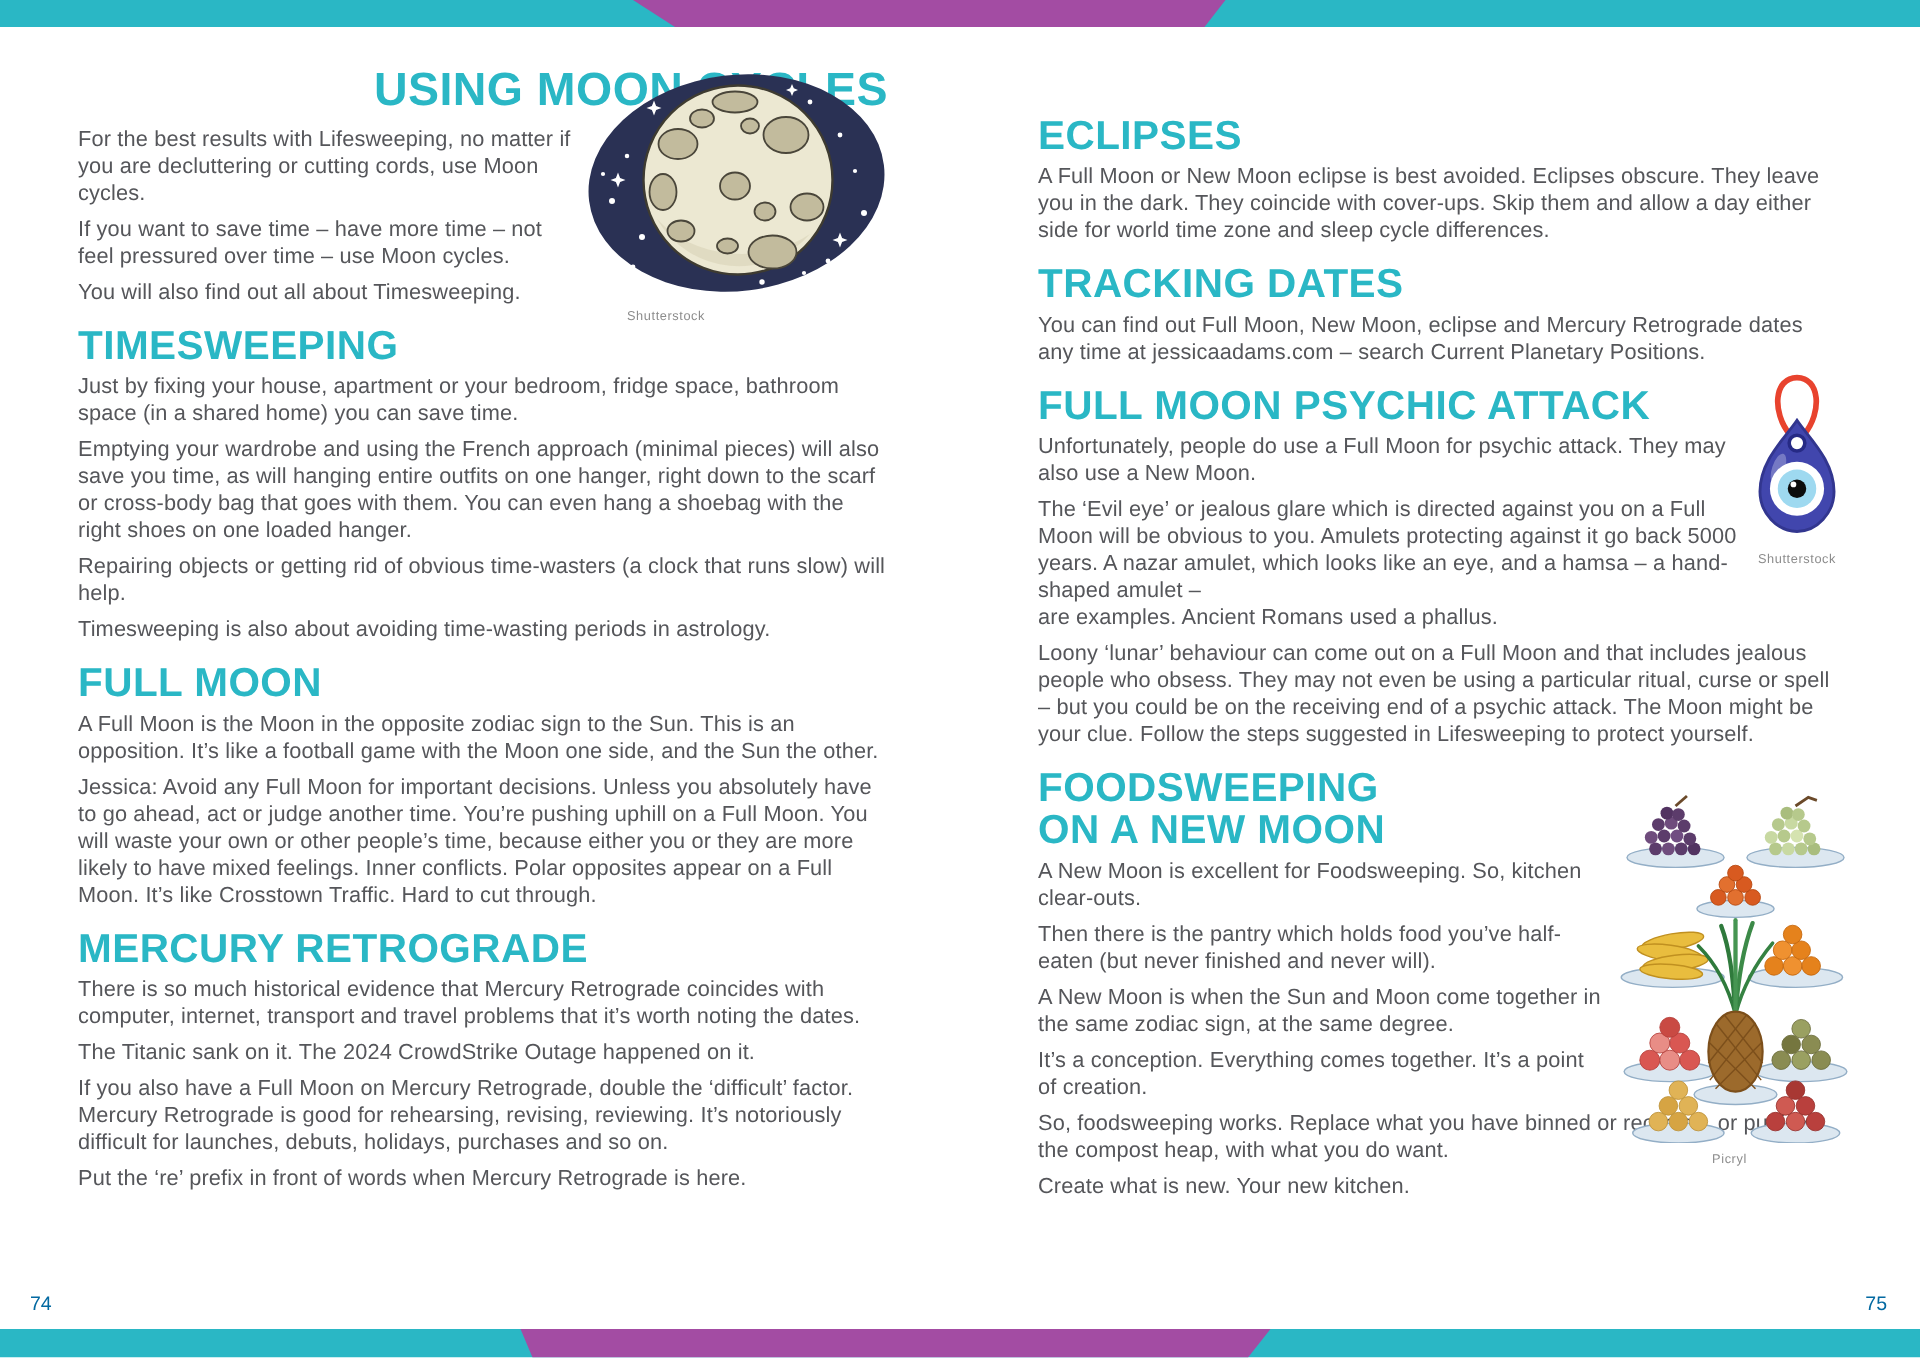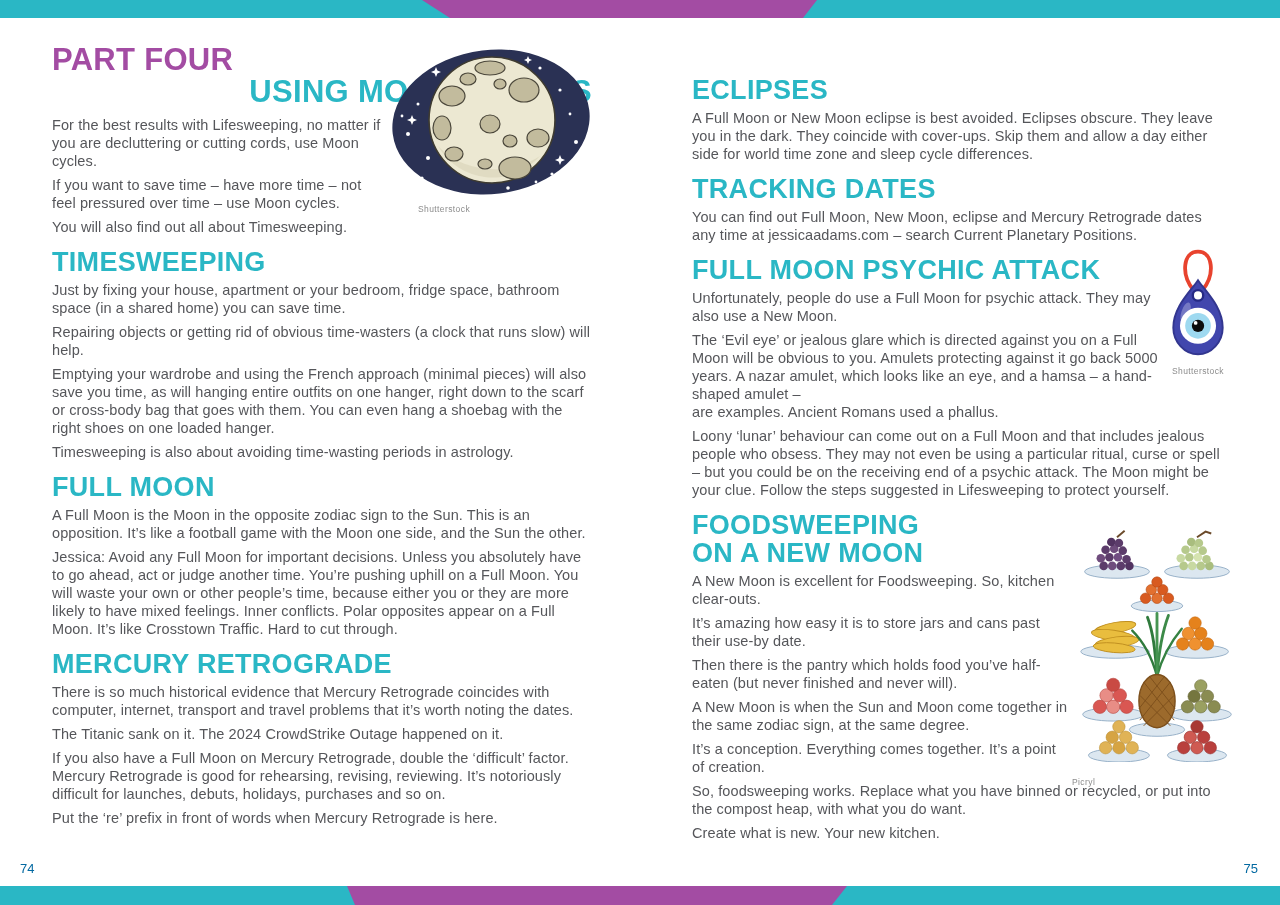--- a/index.html
+++ b/index.html
@@ -23,45 +23,44 @@
   .narrow-472{width:472px;}
   .narrow-378{width:378px;}
   .prelines{white-space:pre-line;}
   .caption{font-size:8.5px;color:#8c8c8c;letter-spacing:.4px;line-height:10px;}
   .art{position:absolute;}
   .moon-art{left:338px;top:2px;width:202px;}
   .moon-art .caption{margin:2px 0 0 28px;}
   .amulet-art{left:474px;top:170px;width:64px;text-align:center;}
   .amulet-art .caption{margin-top:2px;}
   .fruit-art{left:380px;top:448px;width:172px;}
-  .fruit-art .caption{text-align:left;padding-right:10px;margin-top:11px;}
+  .fruit-art .caption{text-align:center;padding-right:10px;margin-top:0;}
   .pagenum{position:absolute;top:861px;font-size:13px;color:#0369a1;font-weight:400;}
   .pagenum-left{left:20px;}
   .pagenum-right{right:22px;text-align:right;}
 </style>
 </head>
 <body>
 
 <svg class="banner banner-top" viewBox="0 0 1280 18" preserveAspectRatio="none">
   <rect x="0" y="0" width="1280" height="18" fill="#2ab7c5"></rect>
   <polygon points="422,0 817,0 803,18 450,18" fill="#a34ca3"></polygon>
 </svg>
 
 <div class="col col-left">
-  <h1 class="purple">PART FOUR</h1>
   <h1 class="teal">USING MOON CYCLES</h1>
 
   <p class="narrow-335">For the best results with Lifesweeping, no matter if you are decluttering or cutting cords, use Moon cycles.</p>
   <p class="narrow-335">If you want to save time – have more time – not feel pressured over time – use Moon cycles.</p>
   <p>You will also find out all about Timesweeping.</p>
 
   <h2>TIMESWEEPING</h2>
   <p>Just by fixing your house, apartment or your bedroom, fridge space, bathroom space (in a shared home) you can save time.</p>
+  <p>Emptying your wardrobe and using the French approach (minimal pieces) will also save you time, as will hanging entire outfits on one hanger, right down to the scarf or cross-body bag that goes with them. You can even hang a shoebag with the right shoes on one loaded hanger.</p>
   <p>Repairing objects or getting rid of obvious time-wasters (a clock that runs slow) will help.</p>
-  <p>Emptying your wardrobe and using the French approach (minimal pieces) will also save you time, as will hanging entire outfits on one hanger, right down to the scarf or cross-body bag that goes with them. You can even hang a shoebag with the right shoes on one loaded hanger.</p>
   <p>Timesweeping is also about avoiding time-wasting periods in astrology.</p>
 
   <h2>FULL MOON</h2>
   <p>A Full Moon is the Moon in the opposite zodiac sign to the Sun. This is an opposition. It’s like a football game with the Moon one side, and the Sun the other.</p>
   <p>Jessica: Avoid any Full Moon for important decisions. Unless you absolutely have to go ahead, act or judge another time. You’re pushing uphill on a Full Moon. You will waste your own or other people’s time, because either you or they are more likely to have mixed feelings. Inner conflicts. Polar opposites appear on a Full Moon. It’s like Crosstown Traffic. Hard to cut through.</p>
 
   <h2>MERCURY RETROGRADE</h2>
   <p>There is so much historical evidence that Mercury Retrograde coincides with computer, internet, transport and travel problems that it’s worth noting the dates.</p>
   <p>The Titanic sank on it. The 2024 CrowdStrike Outage happened on it.</p>
   <p>If you also have a Full Moon on Mercury Retrograde, double the ‘difficult’ factor. Mercury Retrograde is good for rehearsing, revising, reviewing. It’s notoriously difficult for launches, debuts, holidays, purchases and so on.</p>
@@ -119,21 +118,20 @@
 
   <h2>FULL MOON PSYCHIC ATTACK</h2>
   <p class="narrow-472">Unfortunately, people do use a Full Moon for psychic attack. They may also use a New Moon.</p>
   <p class="narrow-472 prelines">The ‘Evil eye’ or jealous glare which is directed against you on a Full Moon will be obvious to you. Amulets protecting against it go back 5000 years. A nazar amulet, which looks like an eye, and a hamsa – a hand-shaped amulet –
 are examples. Ancient Romans used a phallus.</p>
   <p>Loony ‘lunar’ behaviour can come out on a Full Moon and that includes jealous people who obsess. They may not even be using a particular ritual, curse or spell – but you could be on the receiving end of a psychic attack. The Moon might be your clue. Follow the steps suggested in Lifesweeping to protect yourself.</p>
 
   <h2 class="prelines">FOODSWEEPING
 ON A NEW MOON</h2>
   <p class="narrow-378">A New Moon is excellent for Foodsweeping. So, kitchen clear-outs.</p>
-  <p class="narrow-378">It’s amazing how easy it is to store jars and cans past their use-by date.</p>
   <p class="narrow-378">Then there is the pantry which holds food you’ve half-eaten (but never finished and never will).</p>
   <p class="narrow-378">A New Moon is when the Sun and Moon come together in the same zodiac sign, at the same degree.</p>
   <p class="narrow-378">It’s a conception. Everything comes together. It’s a point of creation.</p>
   <p>So, foodsweeping works. Replace what you have binned or recycled, or put into the compost heap, with what you do want.</p>
   <p>Create what is new. Your new kitchen.</p>
 
   <div class="art amulet-art">
     <svg width="62" height="114" viewBox="0 0 64 120">
       <path d="M27,46 C14,30 16,6 32,6 C48,6 50,30 37,46" fill="none" stroke="#e8432e" stroke-width="4" stroke-linecap="round"></path>
       <path d="M32,36 C40,48 58,64 58,86 C58,101 46,114 32,114 C18,114 6,101 6,86 C6,64 24,48 32,36 Z" fill="#4146ad" stroke="#32368f" stroke-width="2"></path>

